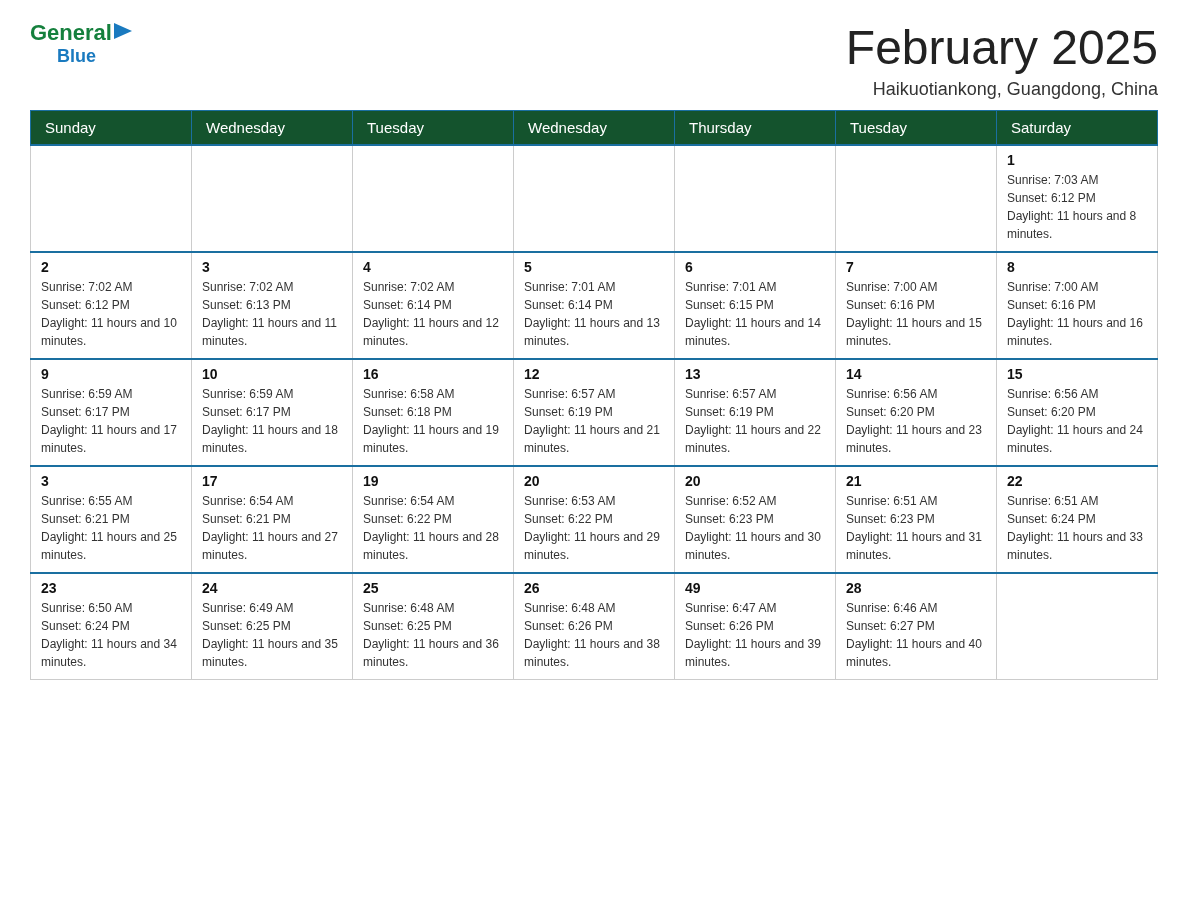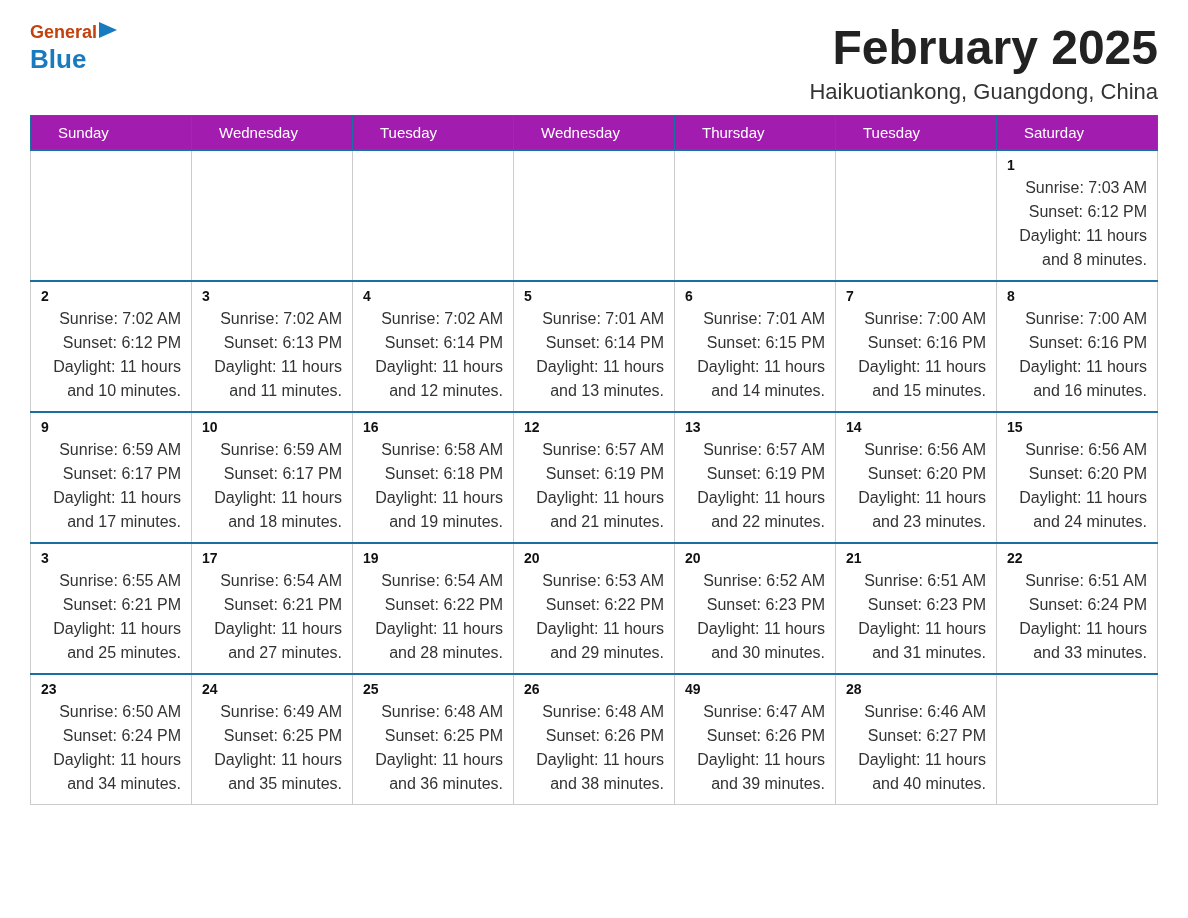--- a/index.html
+++ b/index.html
@@ -18,38 +18,38 @@
     .logo {
       display: flex;
       flex-direction: column;
       align-items: flex-start;
     }
     .title-area {
       text-align: right;
     }
     .main-title {
       font-size: 48px;
-      font-weight: bold;
+      font-weight: normal;
       color: #222;
     }
     .subtitle {
-      font-size: 22px;
+      font-size: 18px;
       color: #333;
       margin-top: 4px;
     }
     .calendar {
       width: 100%;
       border-collapse: collapse;
       margin-top: 10px;
     }
     .calendar th {
-      background-color: #a21caf;
+      background-color: #14532d;
       color: #fff;
       text-align: left;
-      padding: 8px 27px;
+      padding: 8px 14px;
       font-size: 15px;
       font-weight: normal;
       border: 1px solid #1a6fa0;
     }
     .calendar td {
       vertical-align: top;
       padding: 6px 10px 8px 10px;
       border: 1px solid #ccc;
       font-size: 12.5px;
       color: #333;
@@ -61,42 +61,42 @@
       border-top: 2px solid #1a6fa0;
     }
     .day-number {
       font-size: 14px;
       font-weight: bold;
       color: #111;
       display: block;
       margin-bottom: 3px;
     }
     .day-info {
-      font-size: 16px;
+      font-size: 12px;
       color: #333;
       line-height: 1.5;
-      text-align: right;
     }
     .empty-cell {
       background: #f5f5f5;
     }
     
     .logo-line1 {
       display: flex;
       align-items: center;
     }
     .logo-word-general {
+      font-size: 22px;
+      font-weight: bold;
+      color: #15803d;
+    }
+    .logo-word-blue {
       font-size: 18px;
       font-weight: bold;
-      color: #c2410c;
-    }
-    .logo-word-blue {
-      font-size: 26px;
-      font-weight: bold;
       color: #1a7abf;
+      margin-left: 27px;
     }
   </style>
 </head>
 <body>
 
 <div class="header-area">
   <div class="logo">
     <div class="logo-line1">
       <span class="logo-word-general">General</span>
       <svg width="18" height="22" viewBox="0 0 18 22" style="margin-left:2px;margin-top:2px;">

